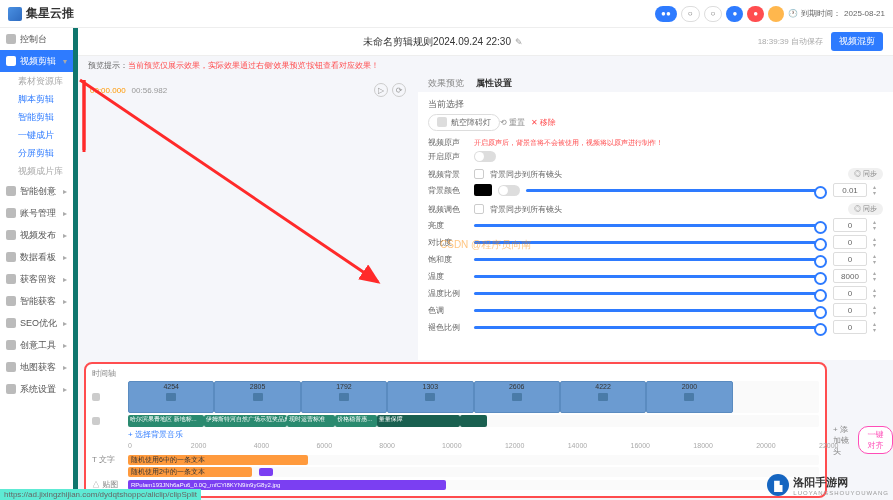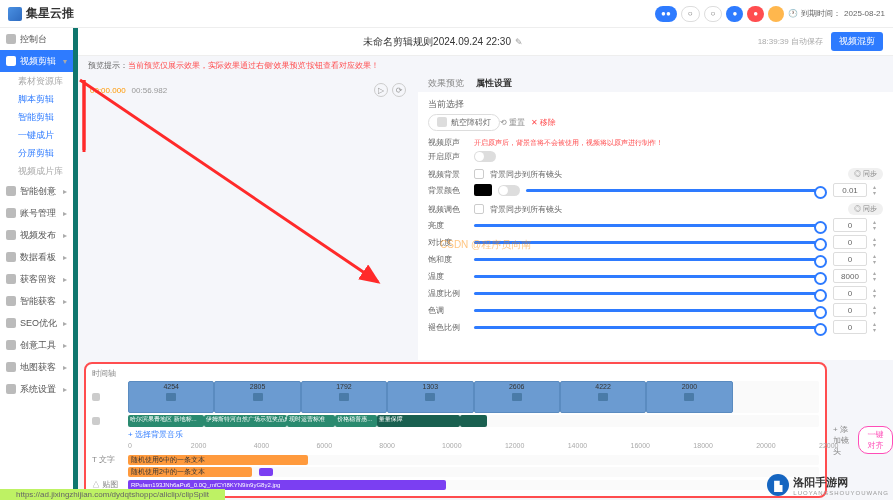--- a/index.html
+++ b/index.html
@@ -79,21 +79,21 @@
 .ruler span{position:absolute;top:0}
 .green-track{height:12px;position:relative}
 .gclip{position:absolute;height:100%;background:#2a8a6f;border-radius:2px;font-size:6px;color:#fff;padding:0 2px;overflow:hidden;white-space:nowrap}
 .gclip.dark{background:#1a6050}
 .orange-clip{position:absolute;height:10px;background:#ff9a3d;border-radius:2px;font-size:7px;color:#333;padding:0 3px;display:flex;align-items:center}
 .purple-clip{position:absolute;height:10px;background:#7b3ff2;border-radius:2px;font-size:6px;color:#fff;padding:0 3px;display:flex;align-items:center;overflow:hidden}
 .purple-small{position:absolute;height:8px;width:14px;background:#7b3ff2;border-radius:2px}
 .add-col{width:60px;display:flex;align-items:center;gap:4px;padding-top:20px}
 .add-btn{font-size:8px;color:#888;cursor:pointer}
 .align-btn{border:1px solid #ff4db8;color:#ff4db8;border-radius:10px;padding:2px 8px;font-size:8px;background:#fff;cursor:pointer}
-.footer-url{position:absolute;bottom:0;left:0;font-size:8px;color:#666;background:#bef264;padding:1px 16px}
+.footer-url{position:absolute;bottom:0;left:0;font-size:8px;color:#666;background:#5eead4;padding:1px 4px}
 .watermark{position:absolute;right:4px;bottom:4px;display:flex;align-items:center;gap:4px}
 .wm-logo{width:22px;height:22px;background:#1565c0;border-radius:50%;position:relative}
 .wm-logo::after{content:"";position:absolute;inset:4px;background:#fff;clip-path:polygon(20% 100%,20% 20%,60% 20%,60% 50%,80% 50%,80% 100%)}
 .wm-text{font-size:11px;font-weight:700;color:#333}
 .wm-sub{font-size:6px;color:#999;letter-spacing:1px}
 .arrow{position:absolute;pointer-events:none}
 .arrow svg{overflow:visible}
 .center-wm{position:absolute;top:238px;left:440px;font-size:10px;color:rgba(255,140,0,.5);font-weight:500}
 </style>
 </head>

